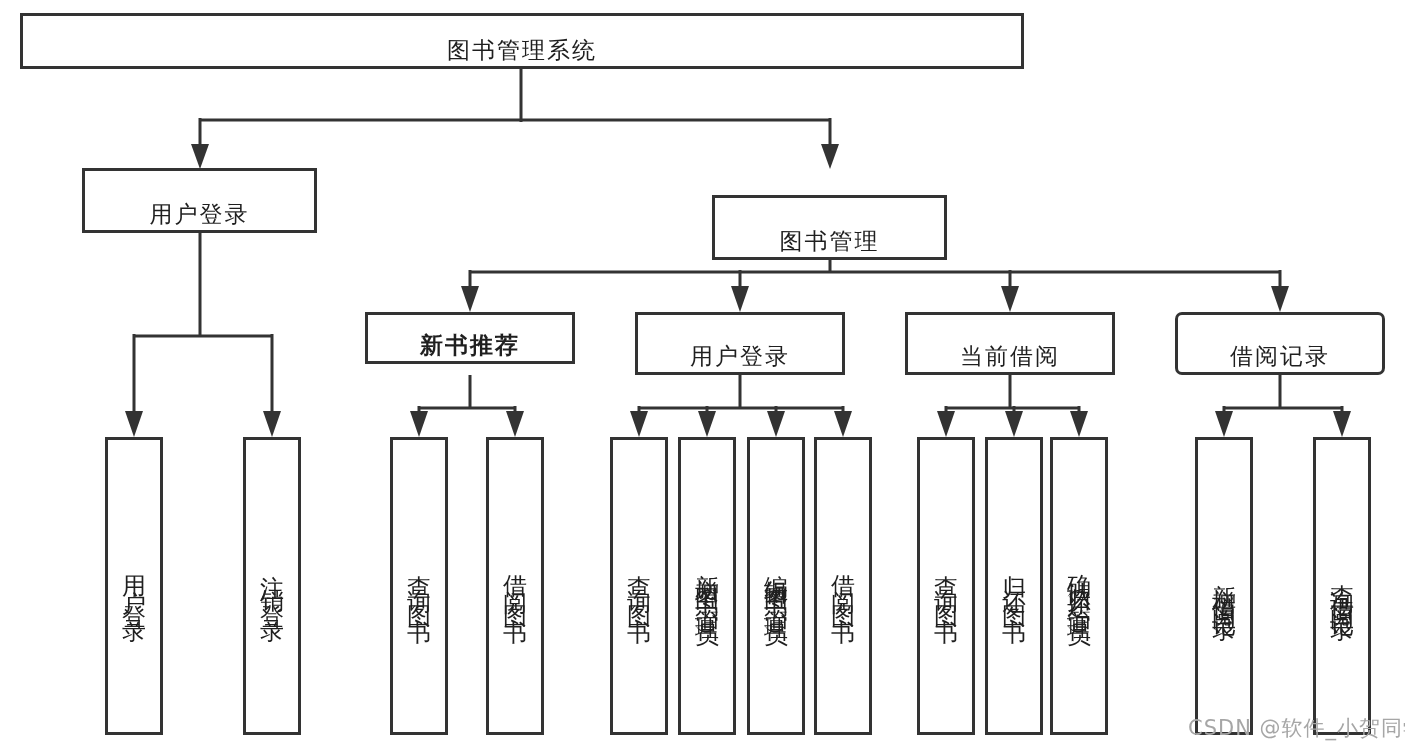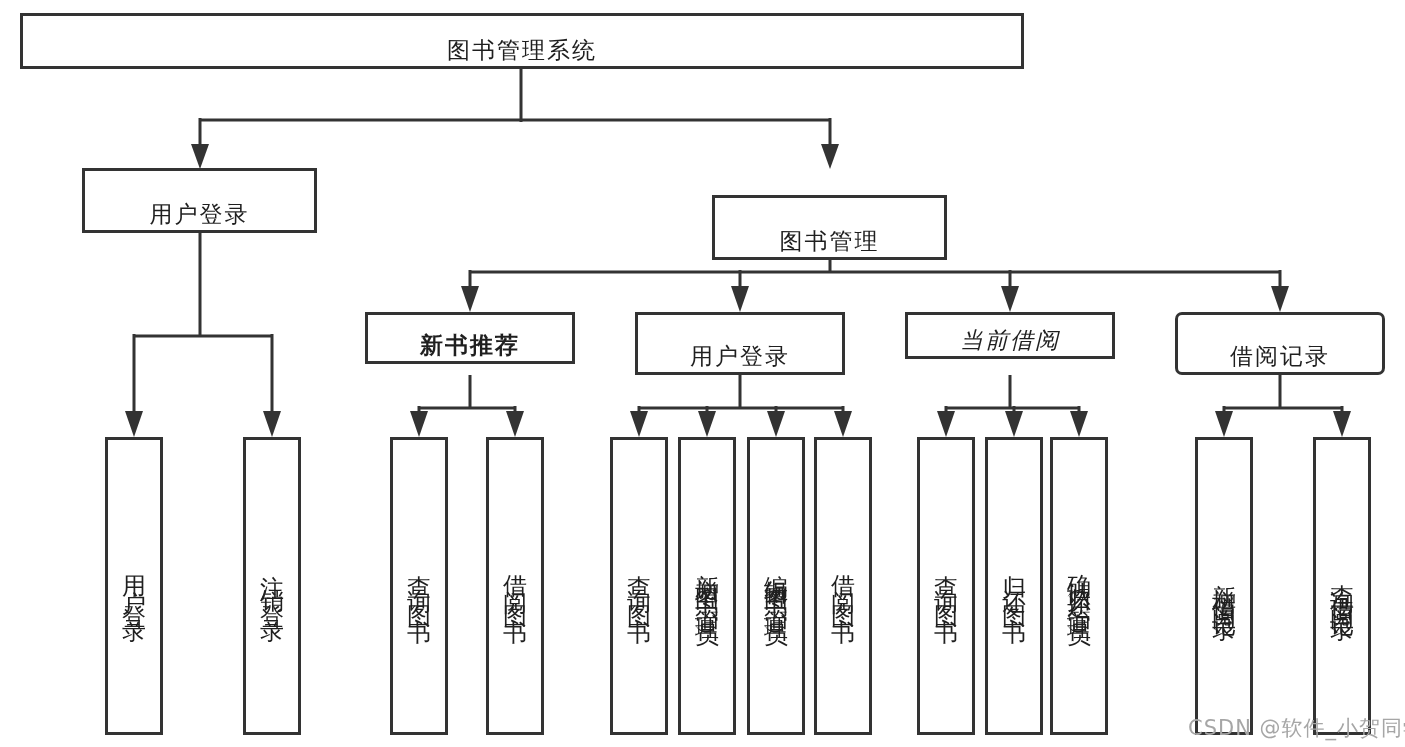--- a/index.html
+++ b/index.html
@@ -130,21 +130,21 @@
   <div class="hbox" style="left:712px; top:168px; width:235px; height:65px;margin-top:27px;">
     <span>图书管理</span>
   </div>
 
   <div class="hbox" style="left:365px; top:312px; width:210px; height:52px;font-weight:bold;">
     <span>新书推荐</span>
   </div>
   <div class="hbox" style="left:635px; top:312px; width:210px; height:63px;">
     <span>用户登录</span>
   </div>
-  <div class="hbox" style="left:905px; top:312px; width:210px; height:47px;font-style:italic;">
+  <div class="hbox" style="left:905px; top:312px; width:210px; height:63px;">
     <span>当前借阅</span>
   </div>
   <div class="hbox" style="left:1175px; top:312px; width:210px; height:63px;border-radius:7px;">
     <span>借阅记录</span>
   </div>
 
   <div class="vbox ls-wide" style="left:105px;">
     <span>用户登录</span>
   </div>
   <div class="vbox ls-wide" style="left:243px;">

